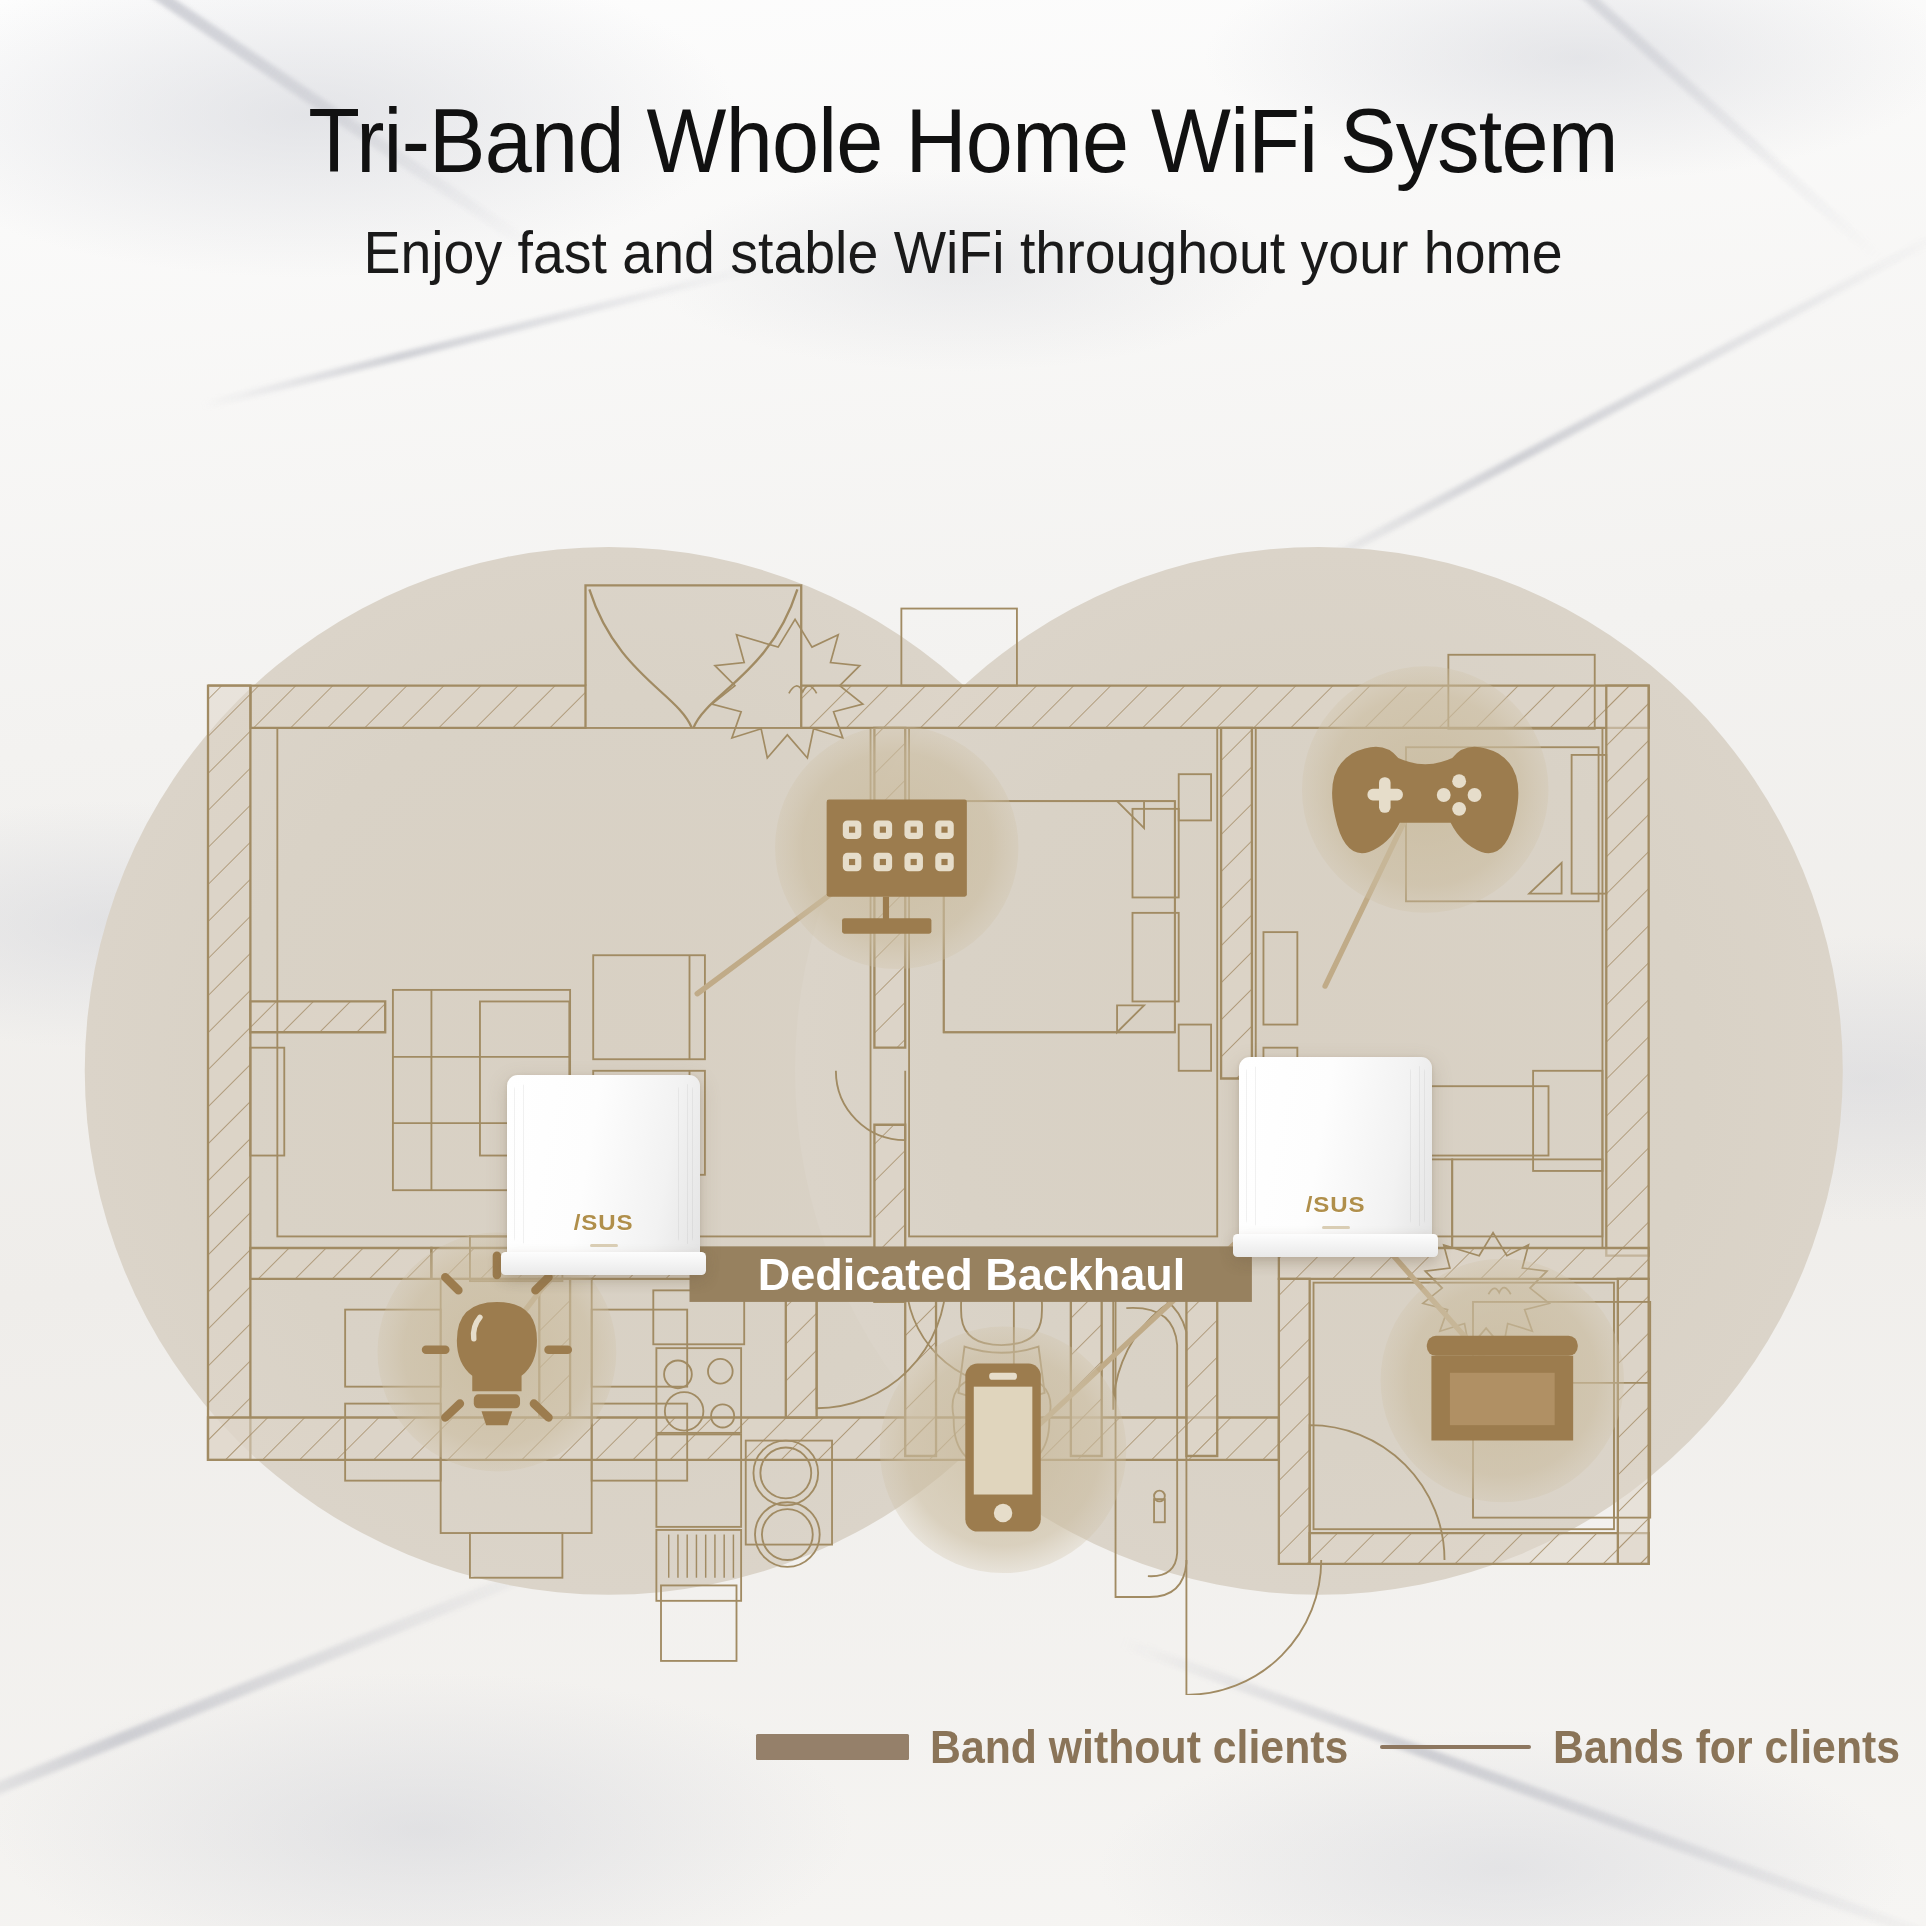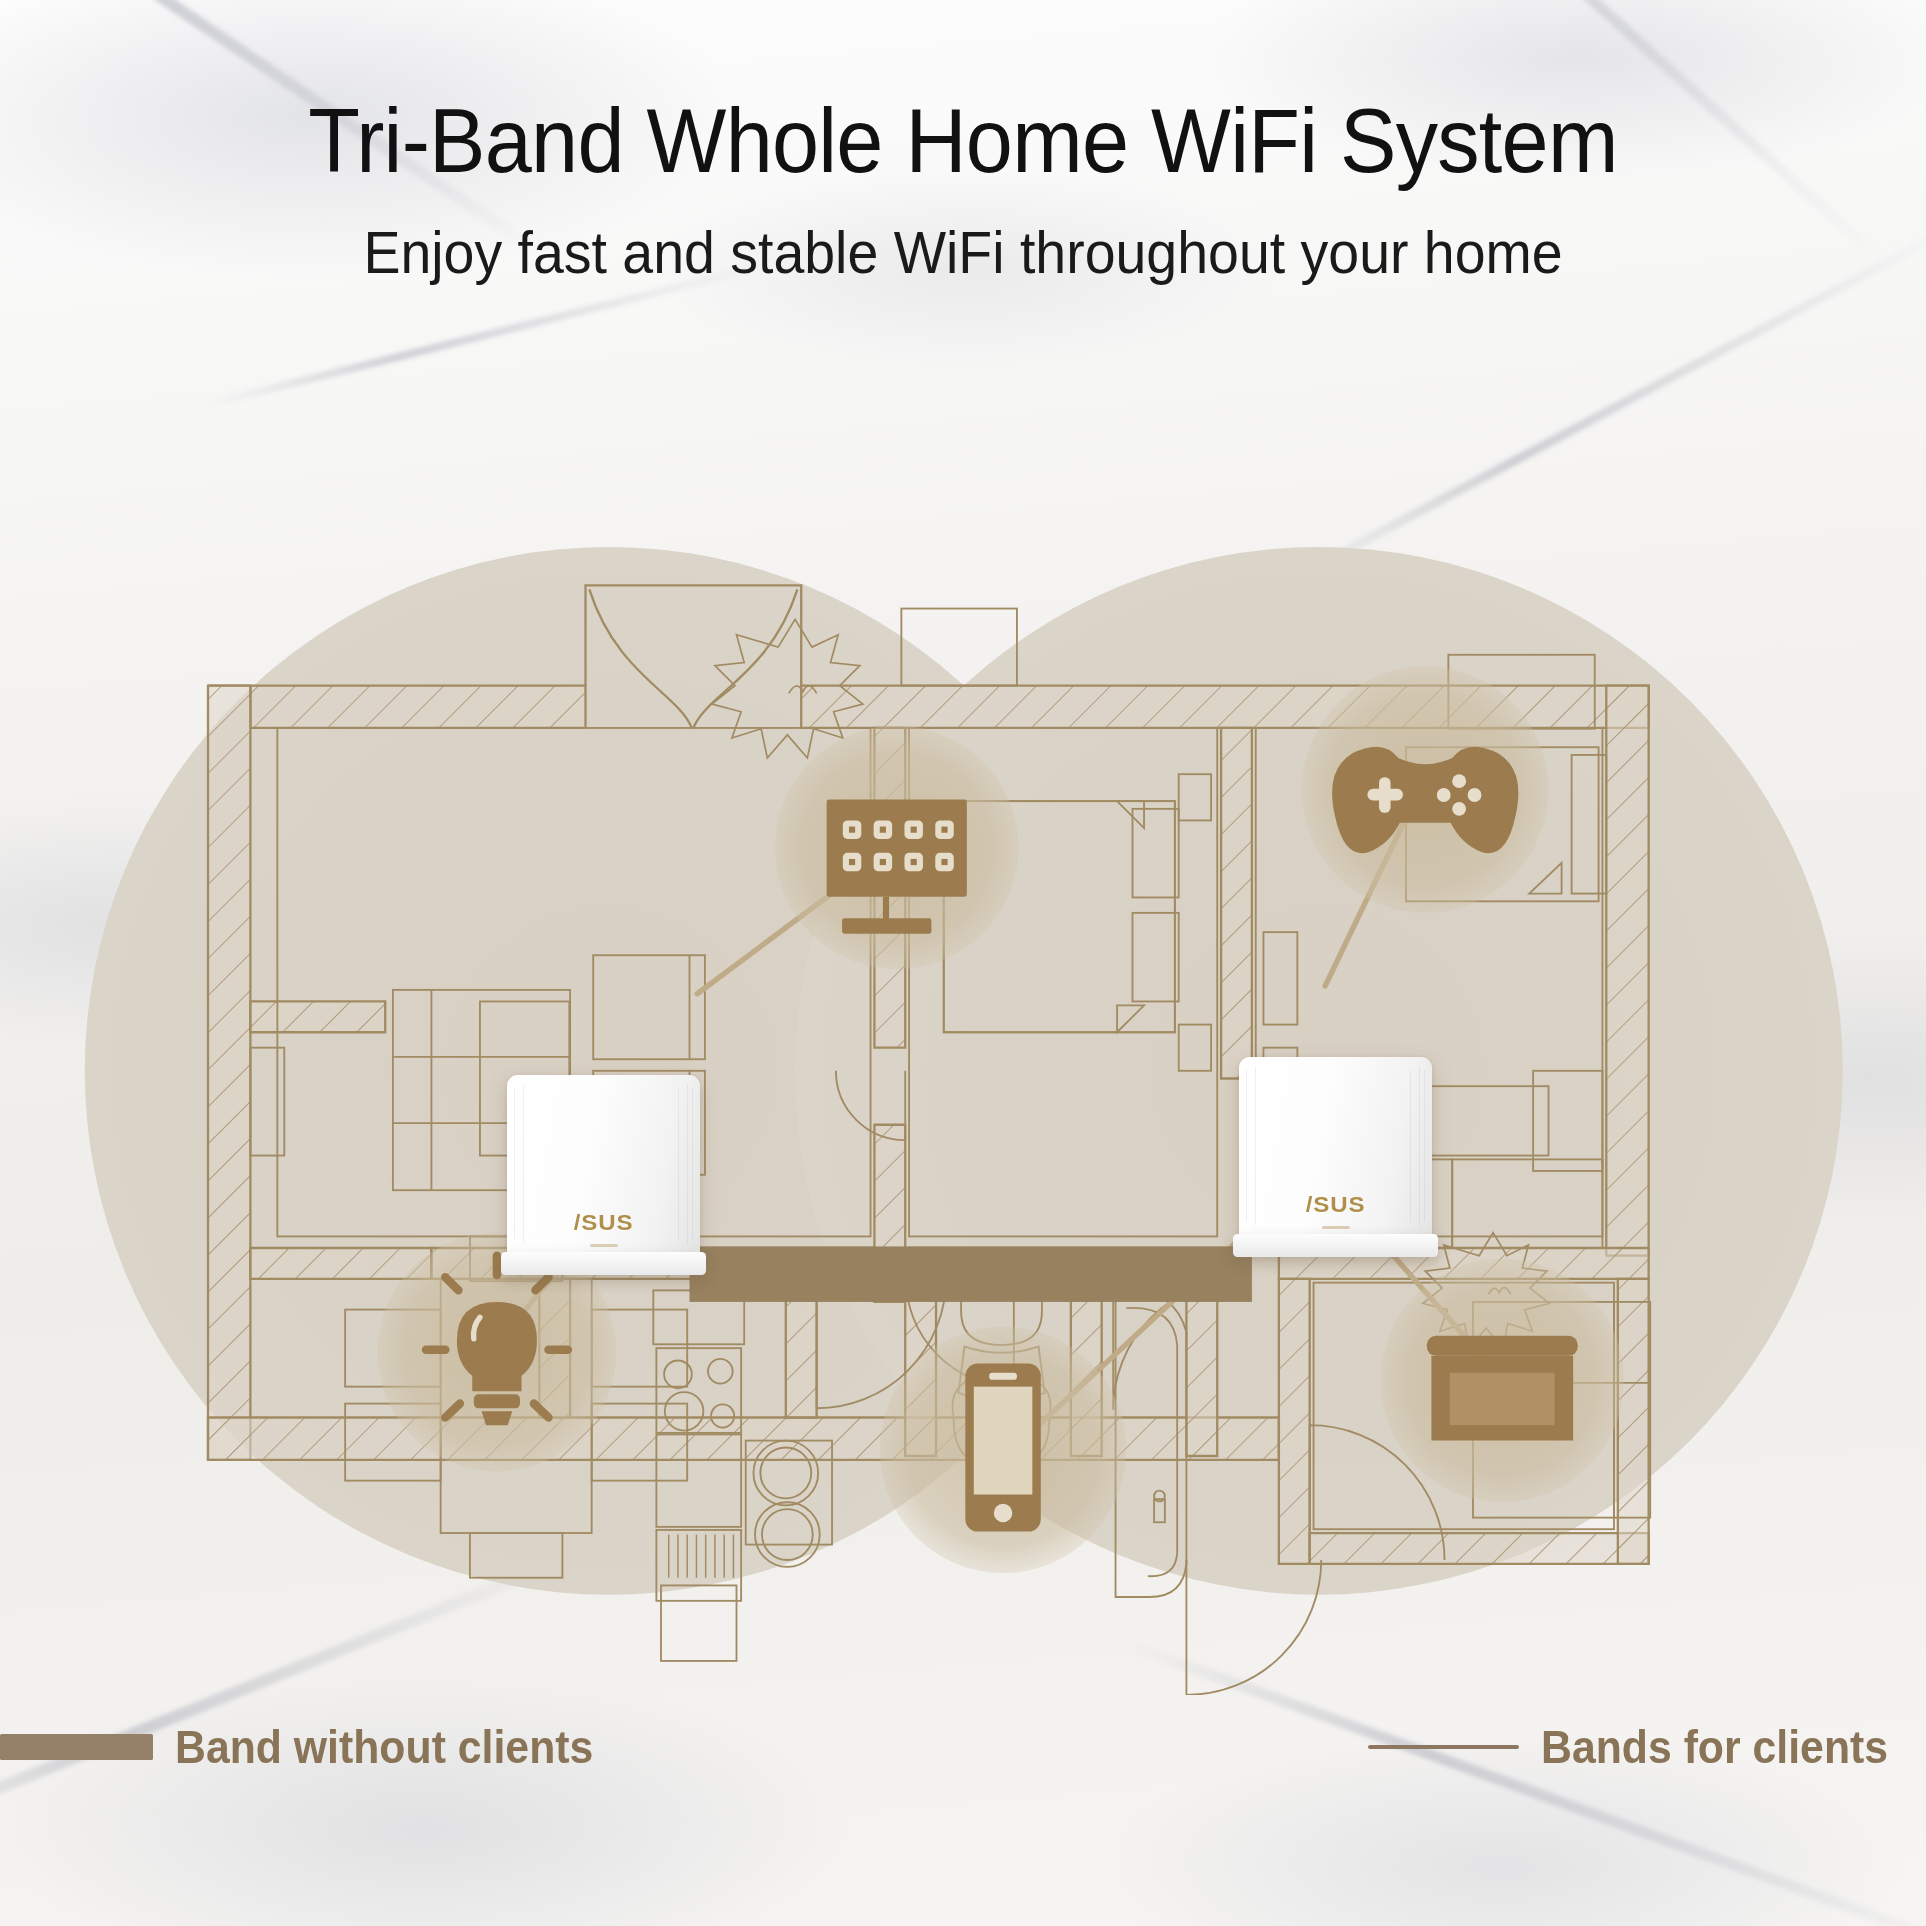--- a/index.html
+++ b/index.html
@@ -60,22 +60,22 @@
   #scene {
     position:absolute;
     left:0; top:462px;
     width:1926px; height:1233px;
     z-index:20;
   }
   #scene svg { display:block; width:1926px; height:1233px; }
 
   
   .legend {
-    position:absolute; left:0; right:12px; top:1720px;
-    display:flex; align-items:center; justify-content:space-between;
+    position:absolute; left:0; right:0; top:1720px;
+    display:flex; align-items:center; justify-content:flex-end;
     z-index:40;
   }
   .legend-item { display:flex; align-items:center; gap:21.6px; }
   .swatch-block { width:153px; height:25.4px; background:#95806a; border-radius:1.5px; }
   .swatch-line  { width:151px; height:4.6px;  background:#8d7760; border-radius:2.3px; }
   .legend-label {
     font-size:46px; color:#8a7458; font-weight:700;
     transform:scaleX(.93); transform-origin:left center;
     white-space:nowrap;
   }
@@ -451,20 +451,24 @@
         <rect x="1882" y="1182" width="136" height="68" fill="#b09064"></rect>
       </g>
     </g>
 
     <g>
       <rect x="895" y="1018" width="730" height="72" fill="#97815f"></rect>
     </g>
   </svg>
   </div>
 
+  <div style="position:absolute; left:690px; top:1247px; width:563px; height:55px;
+              display:flex; align-items:center; justify-content:center; z-index:32;
+              color:#ffffff; font-size:45px; font-weight:700;
+              font-family:'Liberation Sans', sans-serif;">Dedicated Backhaul</div>
 
   <div class="router" style="left:507px; top:1075px;">
     <div class="body"></div>
     <div class="ribs-l"></div>
     <div class="ribs-r"></div>
     <div class="base"></div>
     <div class="logo">/SUS</div>
     <div class="led"></div>
   </div>
 

